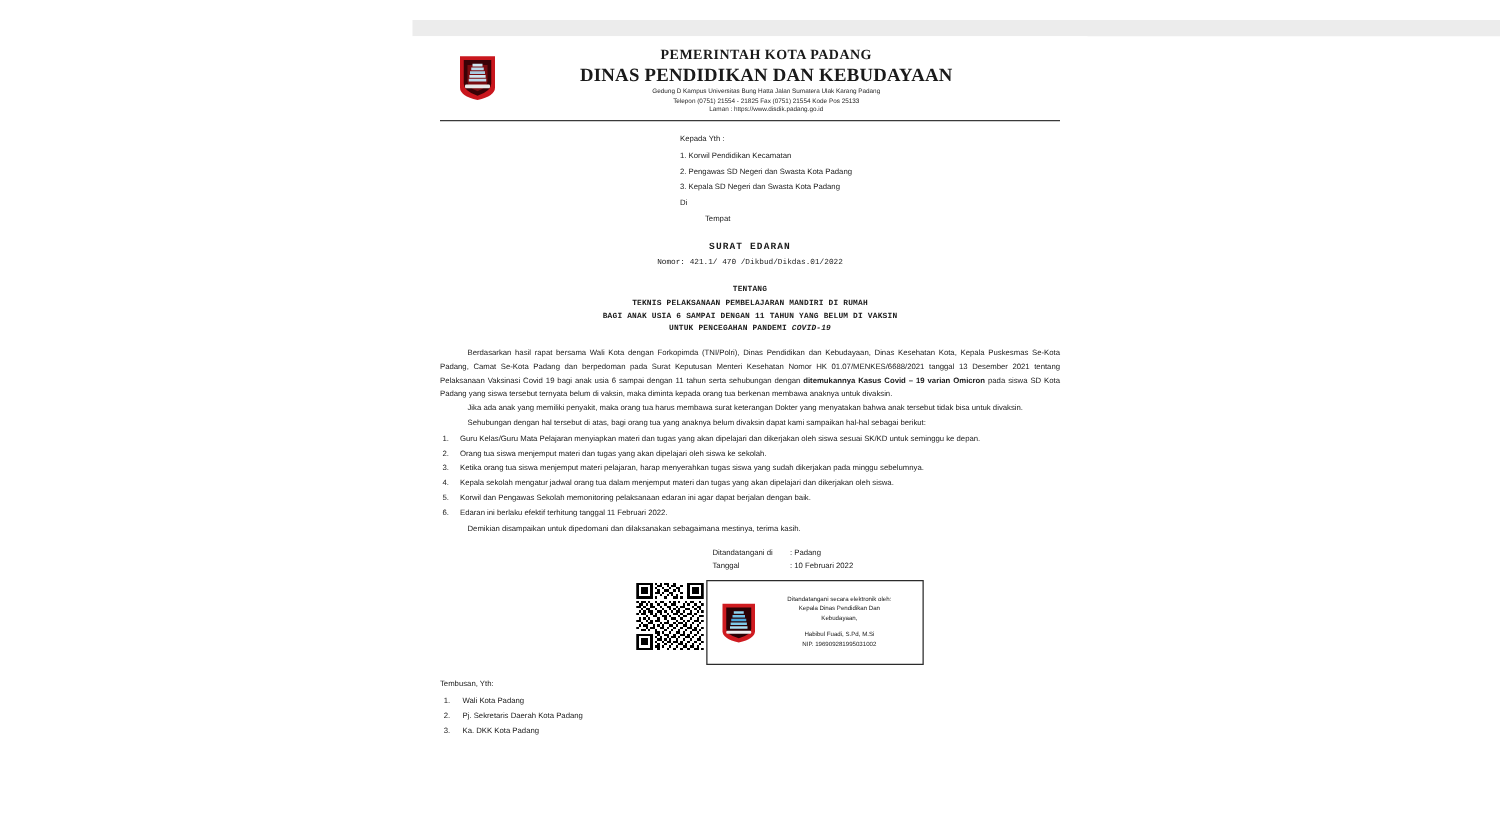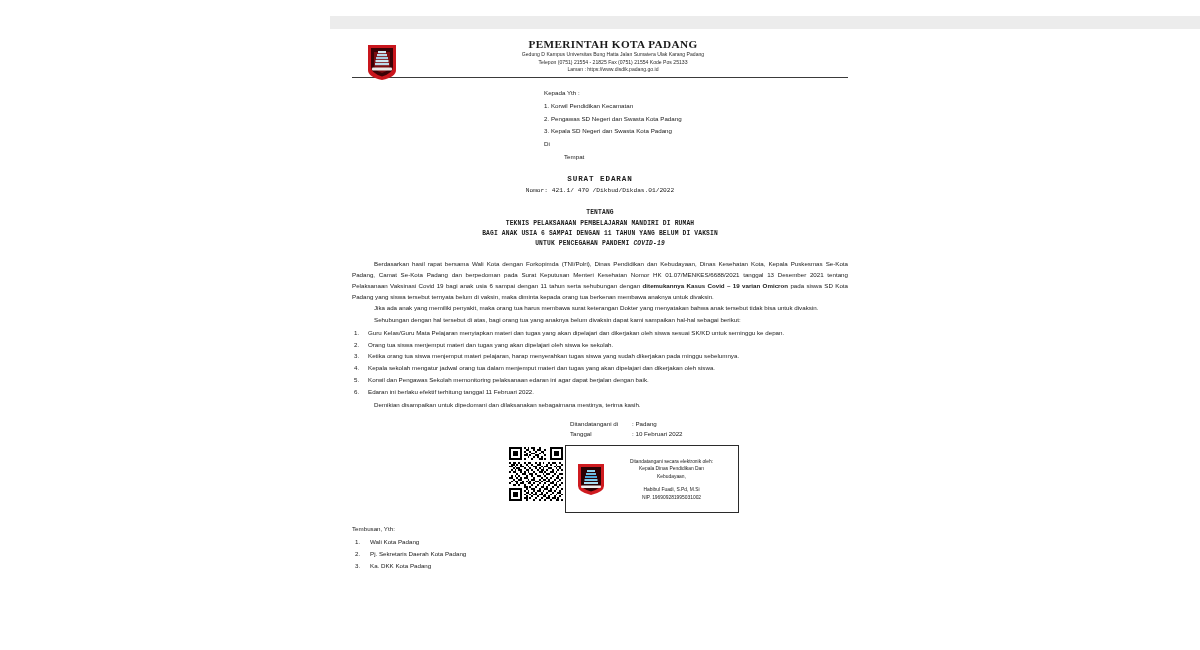--- a/index.html
+++ b/index.html
@@ -93,20 +93,21 @@
             <rect x="12" y="8" width="8" height="2.2" fill="#cfe7f2"></rect>
             <rect x="11" y="11" width="10" height="2.2" fill="#bcd9ea"></rect>
             <rect x="10" y="14" width="12" height="2.2" fill="#a9cbe0"></rect>
             <rect x="9.5" y="17" width="13" height="2.2" fill="#cfe7f2"></rect>
             <rect x="9" y="20" width="14" height="2.2" fill="#bcd9ea"></rect>
             <rect x="6" y="24.5" width="20" height="3" rx="1" fill="#e8e8e8"></rect>
           </svg>
         </div>
 
         <div class="kop-l1">PEMERINTAH KOTA PADANG</div>
+        <div class="kop-l2">DINAS PENDIDIKAN DAN KEBUDAYAAN</div>
         <div class="kop-sm">Gedung D Kampus Universitas Bung Hatta Jalan Sumatera Ulak Karang Padang</div>
         <div class="kop-sm">Telepon (0751) 21554 - 21825 Fax (0751) 21554 Kode Pos 25133</div>
         <div class="kop-sm">Laman : https://www.disdik.padang.go.id</div>
       </div>
       <div class="rule"></div>
 
       <div class="kepada">
         <div>Kepada Yth :</div>
         <div>1. Korwil Pendidikan Kecamatan</div>
         <div>2. Pengawas SD Negeri dan Swasta Kota Padang</div>

